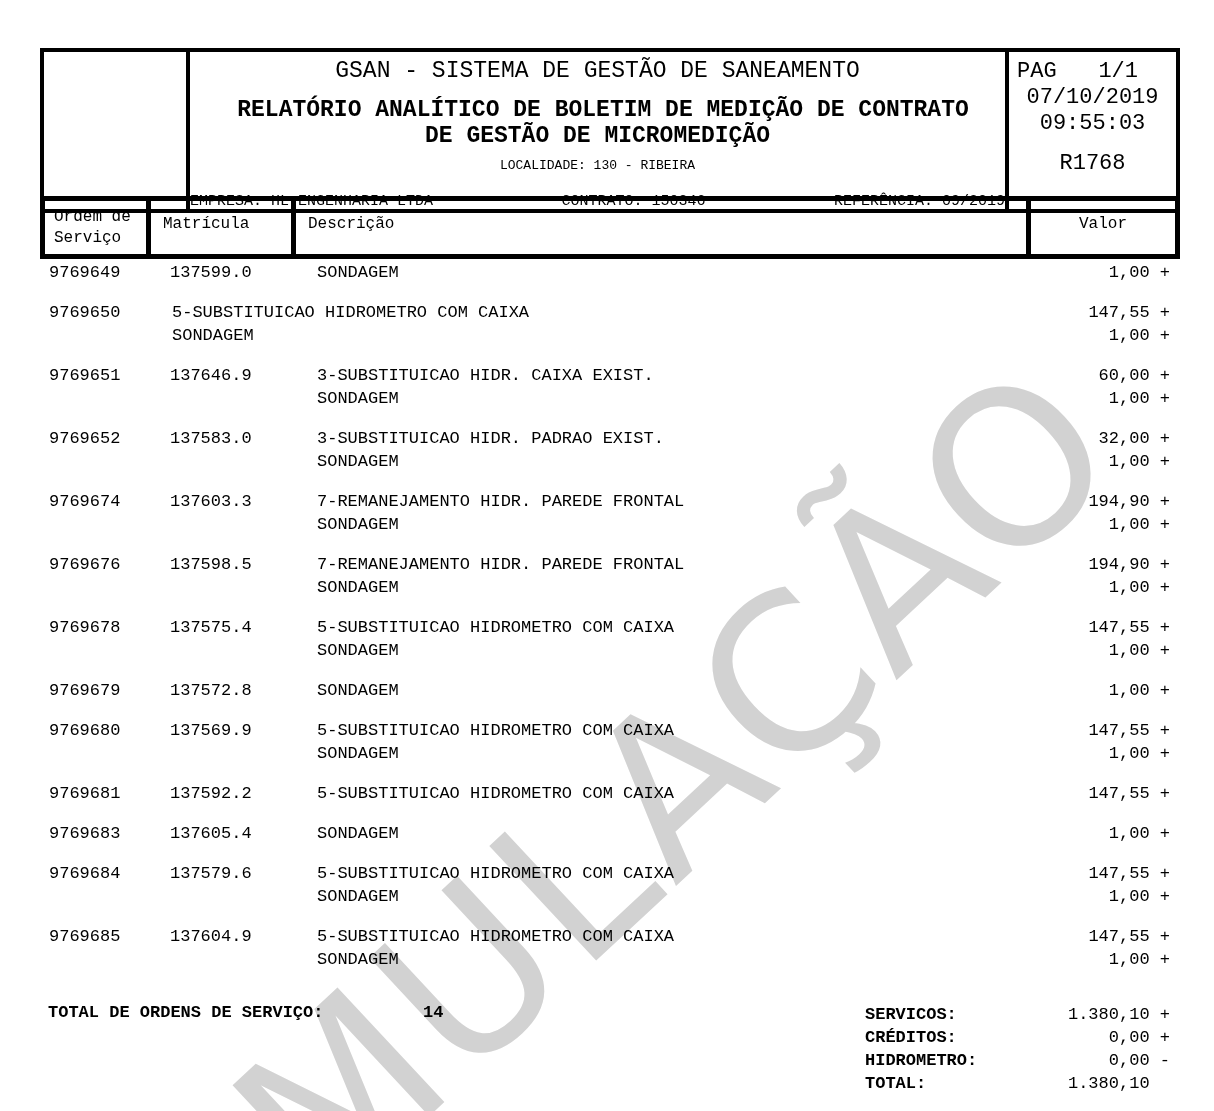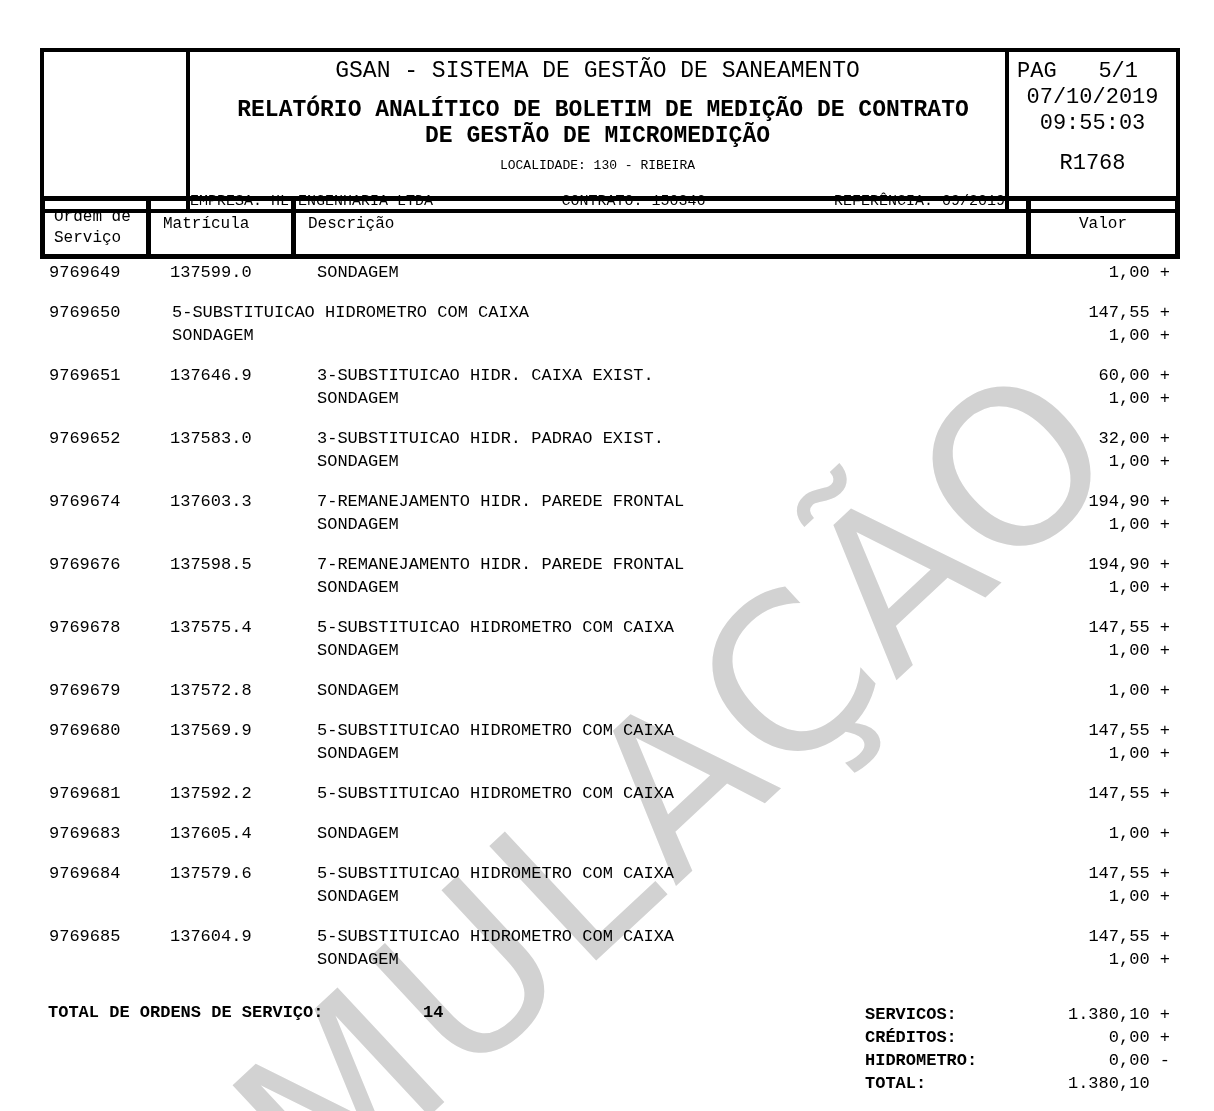--- a/index.html
+++ b/index.html
@@ -75,21 +75,21 @@
     <div class="emp-row">
       <span>EMPRESA: HL ENGENHARIA LTDA</span>
       <span>CONTRATO: 150346</span>
       <span>REFERÊNCIA: 09/2019</span>
     </div>
   </div>
 
   <div class="hdr-box hdr-right">
     <div class="pag-row">
       <span>PAG</span>
-      <span>5/1</span>
+      <span>1/1</span>
     </div>
     <div class="hr-c">07/10/2019</div>
     <div class="hr-c">09:55:03</div>
     <div class="hr-c rcode">R1768</div>
   </div>
 
   <div class="thead">
     <div class="th th-os">
       <div>Ordem de</div>
       <div>Serviço</div>

